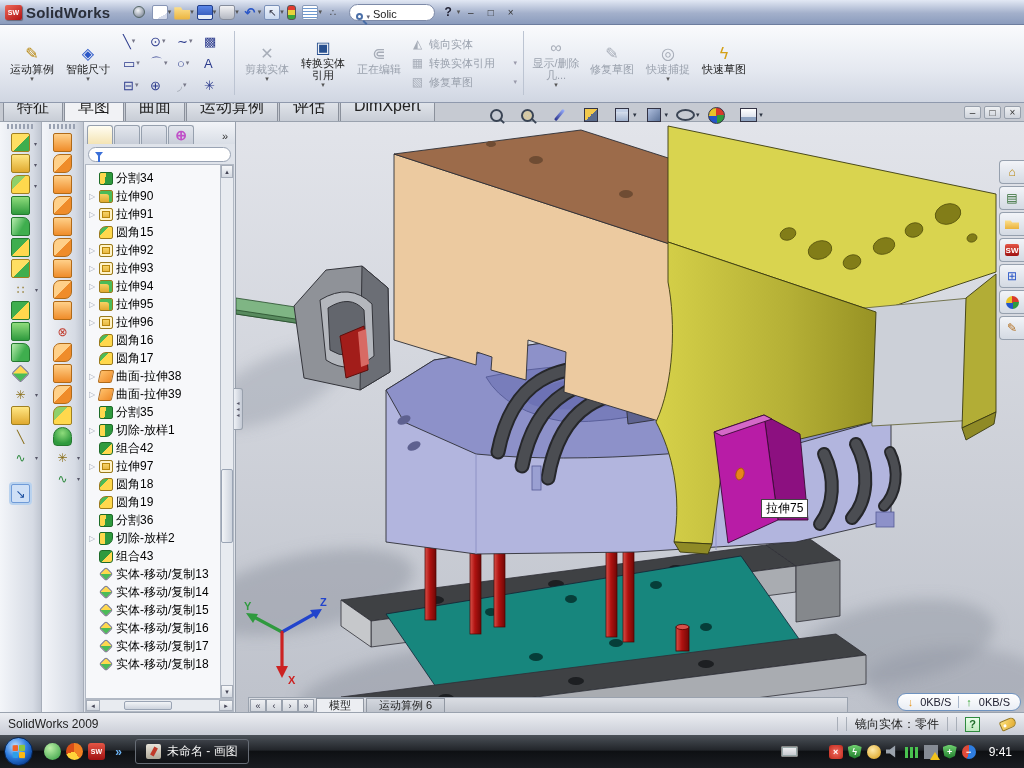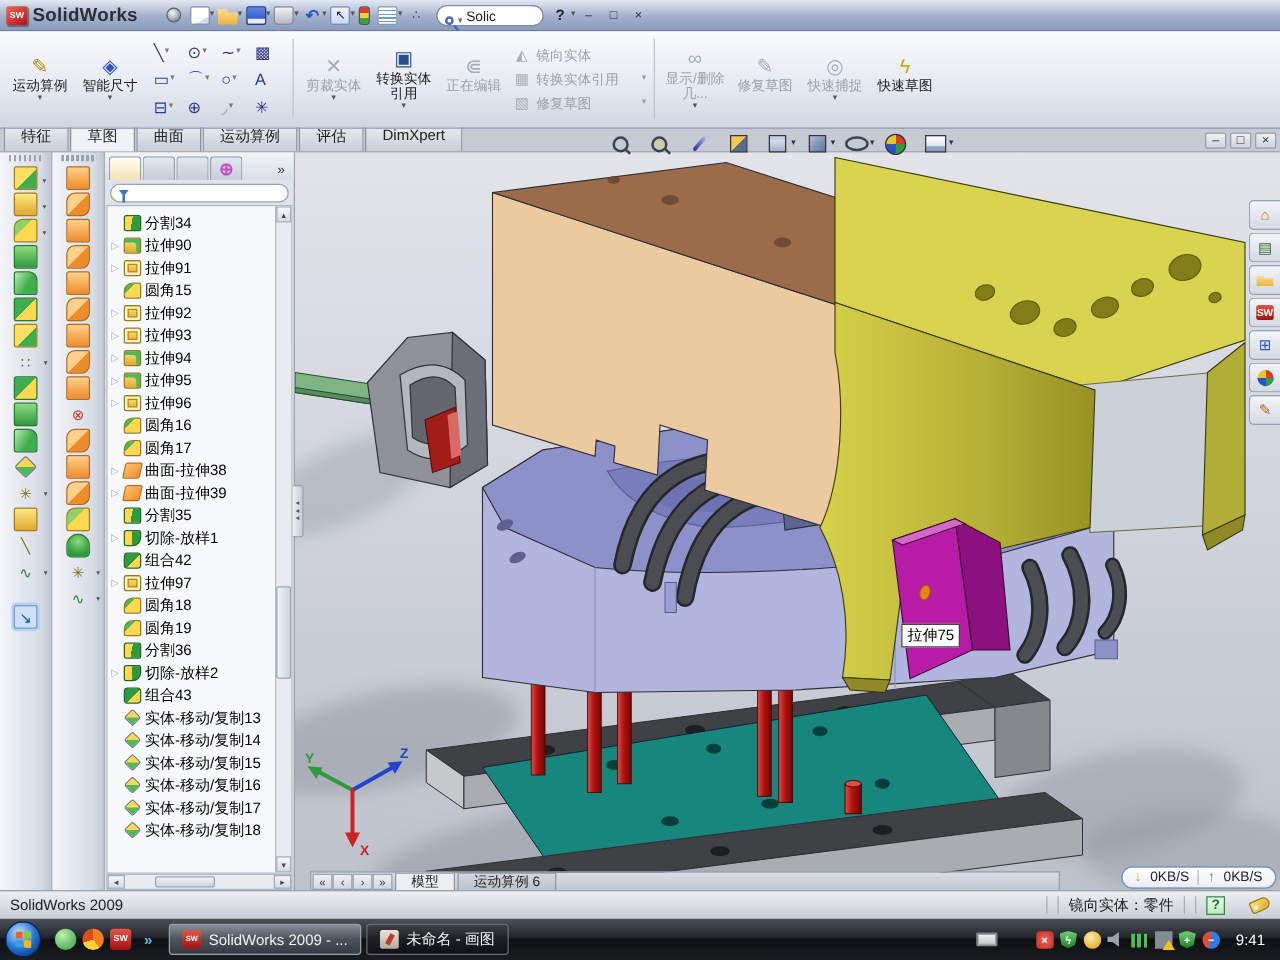--- a/index.html
+++ b/index.html
@@ -50,21 +50,21 @@
   .sg.dis{color:#a7adb8}
   .sg .car{color:#778}
   .rstack{display:flex;flex-direction:column;justify-content:center;gap:4px;width:110px;padding-left:2px}
   .srow{display:flex;align-items:center;gap:5px;font-size:11px;color:#9aa1ad;white-space:nowrap}
   .srow .sic{color:#a7adb8;font-size:12px;width:13px;text-align:center}
   .srow .car{margin-left:auto;margin-right:2px;color:#99a}
   .wm{position:absolute;right:16px;top:0px;font-family:"DejaVu Serif",serif;font-style:italic;font-weight:bold;font-size:60px;color:#9aa4ba;opacity:.45;pointer-events:none}
 
   
   .tabrow{height:19px;background:#c6cad2;display:flex;align-items:flex-end;padding:0 3px;border-bottom:1px solid #9aa2ae}
-  .rtab{padding:1px 13px 2px;font-size:12px;color:#222;background:linear-gradient(#e9ecf1,#c8cdd6);border:1px solid #8a909b;border-bottom:none;margin-right:1px;border-radius:2px 2px 0 0}
+  .rtab{padding:1px 13px 2px;font-size:16px;color:#222;background:linear-gradient(#e9ecf1,#c8cdd6);border:1px solid #8a909b;border-bottom:none;margin-right:1px;border-radius:2px 2px 0 0}
   .rtab.active{background:#f1f2f5;padding-bottom:3px}
   .tabrow .wcs{margin-left:auto;margin-bottom:2px}
   .tabrow .wc{background:linear-gradient(#eef0f3,#cfd4dc);border:1px solid #98a0ac;height:13px}
 
   
   .main{display:flex;height:590px;position:relative}
   .tcol{width:42px;background:linear-gradient(90deg,#f3f5f9,#d6dbe4 80%,#c0c6d1);border-right:1px solid #a6adb9;display:flex;flex-direction:column;align-items:center;padding-top:2px}
   .tgrip{width:28px;height:5px;flex:none;margin-bottom:3px;background:repeating-linear-gradient(90deg,#9aa2b2 0 2px,transparent 2px 4px)}
   .tbi{width:19px;height:19px;margin:1px 0;border-radius:2px;display:flex;align-items:center;justify-content:center;position:relative;font-size:12px;flex:none}
   .k-gy{background:linear-gradient(135deg,#ffdf63 55%,#3fae4e 55%);border:1px solid #a08020}
@@ -140,21 +140,21 @@
   .rp-folder::after{content:"";width:14px;height:10px;background:linear-gradient(#ffe79a,#eab23c);clip-path:polygon(0 15%,40% 15%,52% 36%,100% 36%,100% 100%,0 100%)}
   .rp-ball::after{content:"";width:13px;height:13px;border-radius:50%;background:conic-gradient(#d93a2b 0 25%,#2f9a3e 25% 50%,#2456c8 50% 75%,#e8c52a 75%)}
   .splitter{position:absolute;left:234px;top:388px;width:9px;height:42px;background:linear-gradient(90deg,#eef1f6,#c3c9d4);border:1px solid #98a0ac;border-left:none;border-radius:0 3px 3px 0;z-index:8;display:flex;flex-direction:column;align-items:center;justify-content:center;font-size:6px;color:#556;line-height:6px}
   .doctabs{position:absolute;left:12px;bottom:0;height:15px;width:600px;background:linear-gradient(#dadde3,#c3c7cf);border:1px solid #9aa2ae;border-bottom:none;display:flex;align-items:flex-end;z-index:5;padding-left:1px}
   .dnav{width:16px;height:13px;border:1px solid #9aa2ae;background:linear-gradient(#eef0f3,#d2d6dd);font-size:9px;display:flex;align-items:center;justify-content:center;color:#334}
   .dtab{padding:0 12px;height:14px;font-size:11px;display:flex;align-items:center;background:linear-gradient(#d3d7de,#bdc2cb);border:1px solid #9198a3;border-bottom:none;margin-left:2px;color:#222}
   .dtab.active{background:#eceef2}
   .netbox{position:absolute;right:3px;bottom:1px;height:18px;border:1px solid #6f93c0;border-radius:9px;background:linear-gradient(#ffffff,#e9edf4);display:flex;align-items:center;font-size:11px;color:#223;padding:0 10px;gap:7px;z-index:6}
   .dn{color:#e8971e;font-weight:bold}.up{color:#2fa22f;font-weight:bold}
   .nsep{width:1px;height:12px;background:#aab8cc}
-  .tooltip{position:absolute;left:485px;top:377px;background:#fff;border:1px solid #444;padding:0 4px;font-size:12px;z-index:7;color:#000;line-height:17px}
+  .tooltip{position:absolute;left:525px;top:377px;background:#fff;border:1px solid #444;padding:0 4px;font-size:12px;z-index:7;color:#000;line-height:17px}
 
   
   .statusbar{height:23px;background:linear-gradient(#eceef2,#c9cdd6);border-top:1px solid #9aa2ae;display:flex;align-items:center;padding:0 8px;font-size:12px;color:#1c1c1c}
   .sb-right{margin-left:auto;display:flex;align-items:center;gap:8px}
   .sb-sep{width:1px;height:14px;background:#a8aeb8}
   .sb-help{width:15px;height:15px;border:1px solid #2f8a3f;background:linear-gradient(#eaffea,#bfe8bf);color:#1d6b28;font-weight:bold;font-size:11px;display:flex;align-items:center;justify-content:center}
   .sb-tag{width:16px;height:10px;background:linear-gradient(135deg,#ffe27a,#e0a92f);border:1px solid #9a7a1c;border-radius:2px 5px 5px 2px;transform:rotate(-24deg);position:relative;margin-left:12px}
   .sb-tag::after{content:"";position:absolute;left:2px;top:3px;width:3px;height:3px;border-radius:50%;background:#fff}
 
   
@@ -1001,24 +1001,20 @@
   </div>
   <div class="ql">
 
   <span class="qi q-msn"></span>
       <span class="qi q-med"></span>
       <span class="qi q-sw">SW</span>
       <span class="qi q-ch">»</span>
     </div>
   <span style="display:flex;gap:4px">
 
-      <div class="tbtn active">
-        <i class="tbic tk-sw">SW</i>
-        <span>SolidWorks 2009 - ...</span>
-      </div>
 
       <div class="tbtn">
         <i class="tbic tk-paint"></i>
         <span>未命名 - 画图</span>
       </div>
     </span>
   <div class="spacer"></div>
   <div class="tray">
 
   <span class="yi y-kbd"></span>

